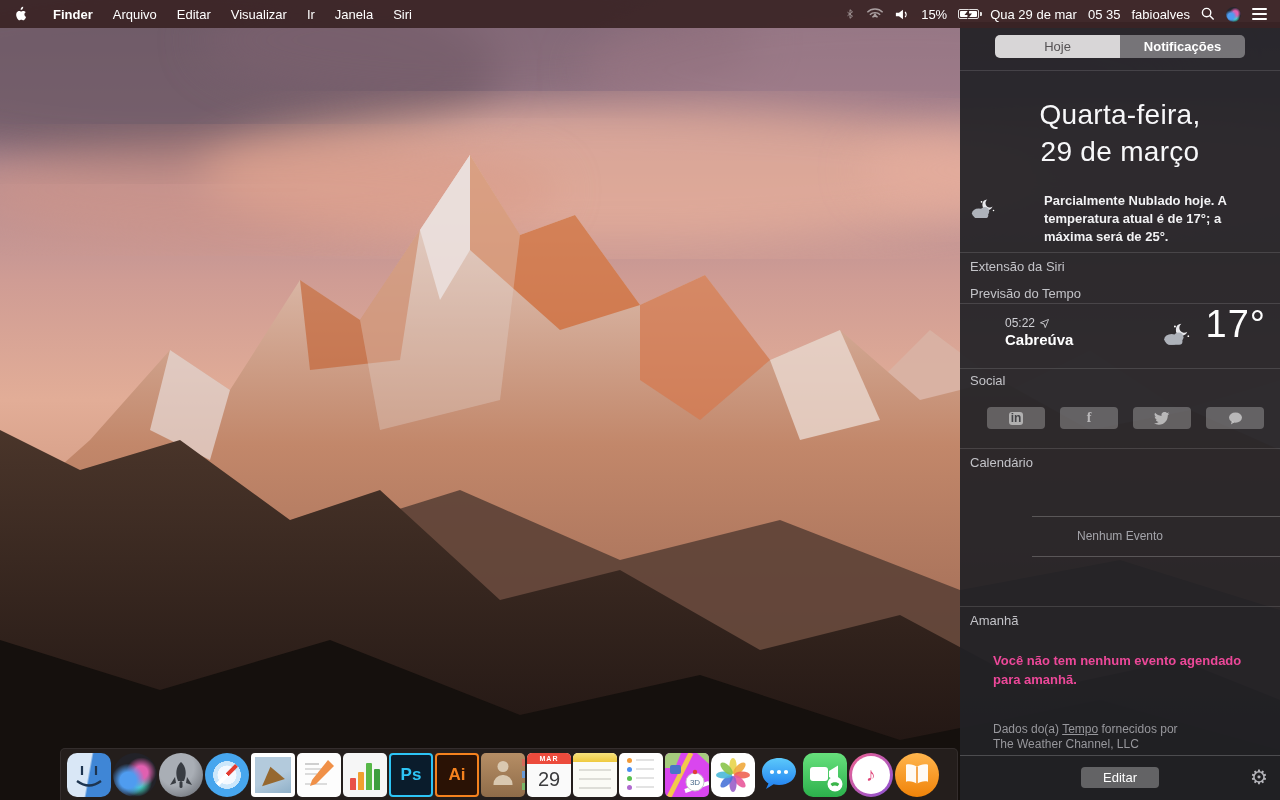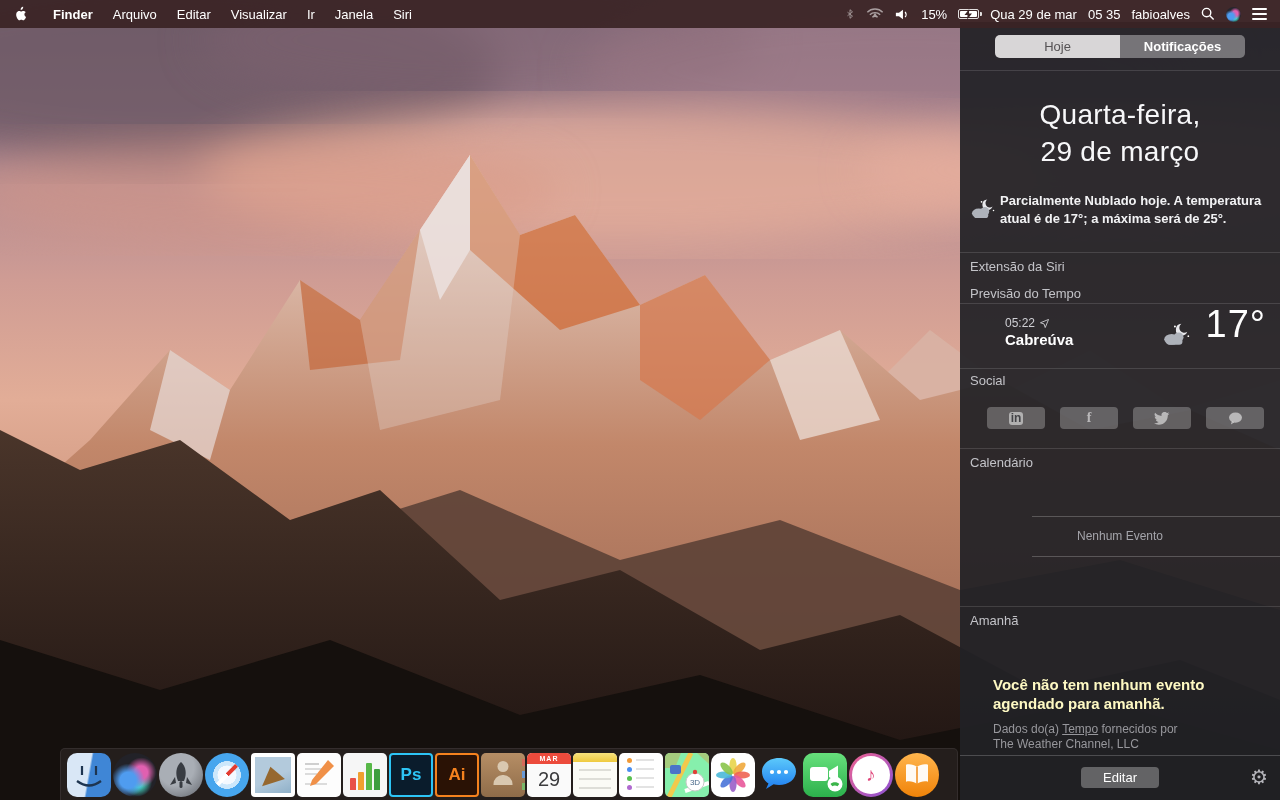--- a/index.html
+++ b/index.html
@@ -42,42 +42,42 @@
   .panel { position:absolute; top:22px; right:0; width:320px; height:778px; z-index:20;
     background:rgba(33,33,38,0.93); color:#fff; }
   .pdiv { position:absolute; left:0; right:0; height:1px; background:rgba(255,255,255,0.13); }
   .tabs { position:absolute; top:13px; left:35px; width:250px; height:23px;
     border-radius:5px; overflow:hidden; display:flex; font-size:13px; }
   .tab { flex:1; display:flex; align-items:center; justify-content:center; }
   .tab.sel { background:#d8d6d7; color:#555254; }
   .tab.unsel { background:rgba(255,255,255,0.36); color:#fff; font-weight:bold;text-align:center; }
   .date-block { position:absolute; top:74px; left:0; width:100%; text-align:center;
     font-size:28px; line-height:37px; font-weight:300; color:#f7f7f9; letter-spacing:.3px; }
-  .wsum { position:absolute; top:170px; left:0; width:100%; }
+  .wsum { position:absolute; top:170px; left:0; width:100%;padding-left:44px; }
   .wsum .cm { position:absolute; left:9px; top:5px; }
   .wsum p { margin-left:40px; margin-right:14px; font-size:13px; font-weight:600;
     line-height:18px; color:#f2f2f4; }
   .sec { position:absolute; left:10px; font-size:13px; color:#c3c3c8; }
   .widget-time { position:absolute; top:294px; left:45px; font-size:12px; color:#cfcfd4;
     display:flex; align-items:center; gap:5px; }
   .widget-loc { position:absolute; top:309px; left:45px; font-size:15px; font-weight:600; color:#fff; }
   .widget-cloud { position:absolute; top:299px; left:201px; }
   .widget-temp { position:absolute; top:281px; right:14px; font-size:38px; font-weight:300;
     color:#fdfdfd; letter-spacing:1px; }
   .social-row { position:absolute; top:385px; left:27px; display:flex; gap:15px; }
   .social-btn { width:58px; height:22px; border-radius:4px; background:rgba(255,255,255,0.26);
     display:flex; align-items:center; justify-content:center; color:rgba(255,255,255,0.55); }
   .li-glyph { font-size:12px; font-weight:bold; background:rgba(255,255,255,0.5);
     color:rgba(40,40,45,0.8); border-radius:3px; padding:0 2px; line-height:13px; }
   .fb-glyph { font-size:14px; font-weight:bold; font-family:"Liberation Serif", serif; }
   .cal-line { position:absolute; left:72px; right:0; height:1px; background:rgba(255,255,255,0.22); }
   .cal-empty { position:absolute; top:507px; left:0; width:100%; text-align:center;
     font-size:12px; color:#a4a4aa; }
-  .tom-text { position:absolute; top:653px; left:33px; width:258px; font-size:15px;
-    font-weight:600; line-height:19px; color:#fef9c3; }
+  .tom-text { position:absolute; top:629px; left:33px; width:258px; font-size:13px;
+    font-weight:600; line-height:19px; color:#ec4899; }
   .footer { position:absolute; top:700px; left:33px; font-size:12px; line-height:15px; color:#97979c; }
   .footer a { color:#97979c; text-decoration:underline; }
   .edit-btn { position:absolute; top:745px; left:50%; transform:translateX(-50%);
     width:78px; height:21px; border-radius:4px; background:rgba(255,255,255,0.3);
     color:#fff; font-size:13px; display:flex; align-items:center; justify-content:center; }
   .gear { position:absolute; top:743px; right:12px; font-size:20px; color:#b4b4ba; line-height:24px; }
 
   
   .dock { position:absolute; left:60px; bottom:0; width:898px; height:52px; z-index:10;
     background:rgba(42,35,33,0.75); border:1px solid rgba(255,255,255,0.07); border-bottom:none;
@@ -128,21 +128,21 @@
   .ic-cal .mon { background:#ec4b3c; color:#fff; font-size:7px; font-weight:bold;
     letter-spacing:1px; line-height:11px; }
   .ic-cal .day { font-size:20px; color:#3c3c3e; line-height:30px; }
   .ic-notes { width:100%; height:100%; border-radius:5px; background:#fbfbf6; overflow:hidden; }
   .ic-notes .strip { height:9px; background:linear-gradient(#f8e37d,#efca3f); }
   .ic-notes .ln { height:2px; background:#deded8; margin:7px 6px 0 6px; }
   .ic-rem { width:100%; height:100%; border-radius:5px; background:#fff; padding:5px 0 0 8px; }
   .ic-rem .row { display:flex; align-items:center; gap:4px; margin-bottom:4px; }
   .ic-rem .dot { width:5px; height:5px; border-radius:50%; }
   .ic-rem .bar { width:18px; height:2px; background:#e3e3e3; }
-  .ic-maps { width:100%; height:100%; border-radius:5px; overflow:hidden; position:relative; background:#86efac;text-align:right; }
+  .ic-maps { width:100%; height:100%; border-radius:5px; overflow:hidden; position:relative; background:#d946ef;text-align:right; }
   .ic-photos { width:100%; height:100%; border-radius:10px; background:#fff; }
   .ic-facetime { width:100%; height:100%; border-radius:10px;
     background:linear-gradient(#67e07c,#2cb14c); position:relative; }
   .ic-itunes { width:100%; height:100%; border-radius:50%; padding:3px;
     background:linear-gradient(135deg,#f0628f,#8a52d6); }
   .ic-itunes .inner { width:100%; height:100%; border-radius:50%; background:#fff;
     display:flex; align-items:center; justify-content:center;
     color:#e0457a; font-size:19px; font-weight:bold; }
   .ic-ibooks { width:100%; height:100%; border-radius:50%;
     background:linear-gradient(#ffb54d,#f08309); }

